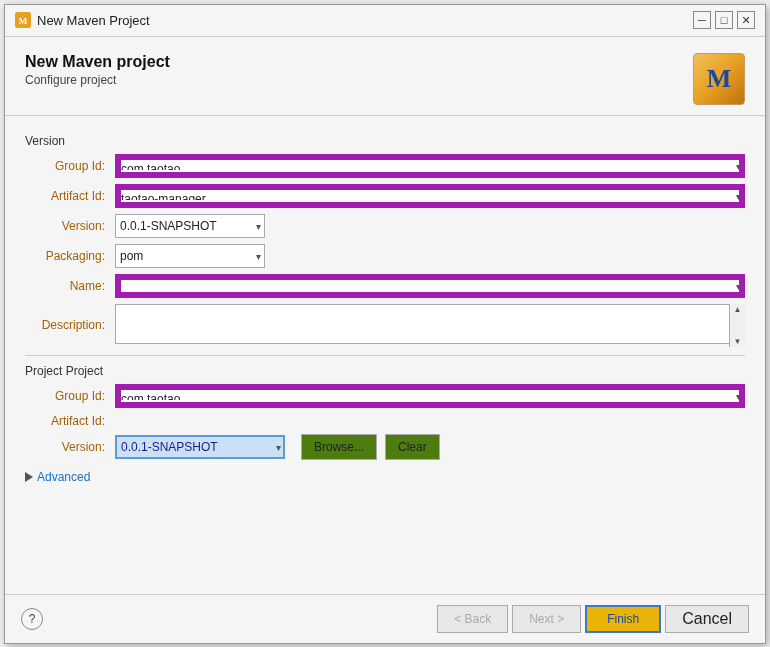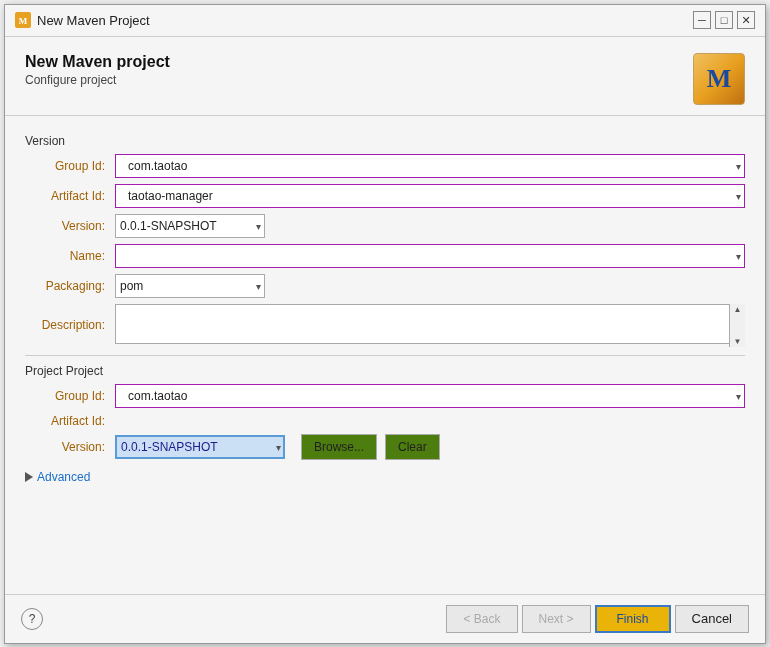--- a/index.html
+++ b/index.html
@@ -128,23 +128,23 @@
       text-align: right;
       padding-right: 10px;
     }
     .form-control {
       flex: 1;
     }
 
     .combo-box {
       width: 100%;
       height: 24px;
-      border: 1px solid #a21caf;
+      border: 6px solid #a21caf;
       background: white;
-      padding: 2px 22px 2px 12px;
+      padding: 2px 22px 2px 0;
       font-size: 12px;
       appearance: none;
       -webkit-appearance: none;
       position: relative;
       cursor: pointer;
       color: #222;
     }
     .combo-wrapper {
       position: relative;
       flex: 1;
@@ -366,21 +366,21 @@
       font-size: 12px;
       cursor: pointer;
       color: #1a4a9e;
       font-weight: 500;
     }
     .cancel-btn {
       height: 28px;
       padding: 2px 16px;
       border: 1px solid #aaa;
       background: #e8e8e8;
-      font-size: 13px;
+      font-size: 16px;
       cursor: pointer;
       color: #222;
     }
   </style>
 </head>
 <body>
 
 <div class="dialog">
 
   <div class="title-bar">
@@ -435,32 +435,32 @@
     <div class="form-row">
       <span class="form-label">Version:</span>
       <div class="version-wrapper">
         <select class="version-combo">
           <option>0.0.1-SNAPSHOT</option>
         </select>
       </div>
     </div>
 
     <div class="form-row">
-      <span class="form-label">Name:</span>
-      <div class="combo-wrapper form-control">
-        <input type="text" class="combo-box" style="padding-right: 22px;" value="">
-      </div>
-    </div>
-
-    <div class="form-row">
       <span class="form-label">Packaging:</span>
       <div class="packaging-wrapper">
         <select class="packaging-combo">
           <option>pom</option>
         </select>
+      </div>
+    </div>
+
+    <div class="form-row">
+      <span class="form-label">Name:</span>
+      <div class="combo-wrapper form-control">
+        <input type="text" class="combo-box" style="padding-right: 22px;" value="">
       </div>
     </div>
 
     <div class="form-row">
       <span class="form-label">Description:</span>
       <div class="textarea-wrapper">
         <textarea class="text-area" style=""></textarea>
         <div class="textarea-scroll">
           <span class="scroll-arrow">▲</span>
           <span class="scroll-arrow">▼</span>

